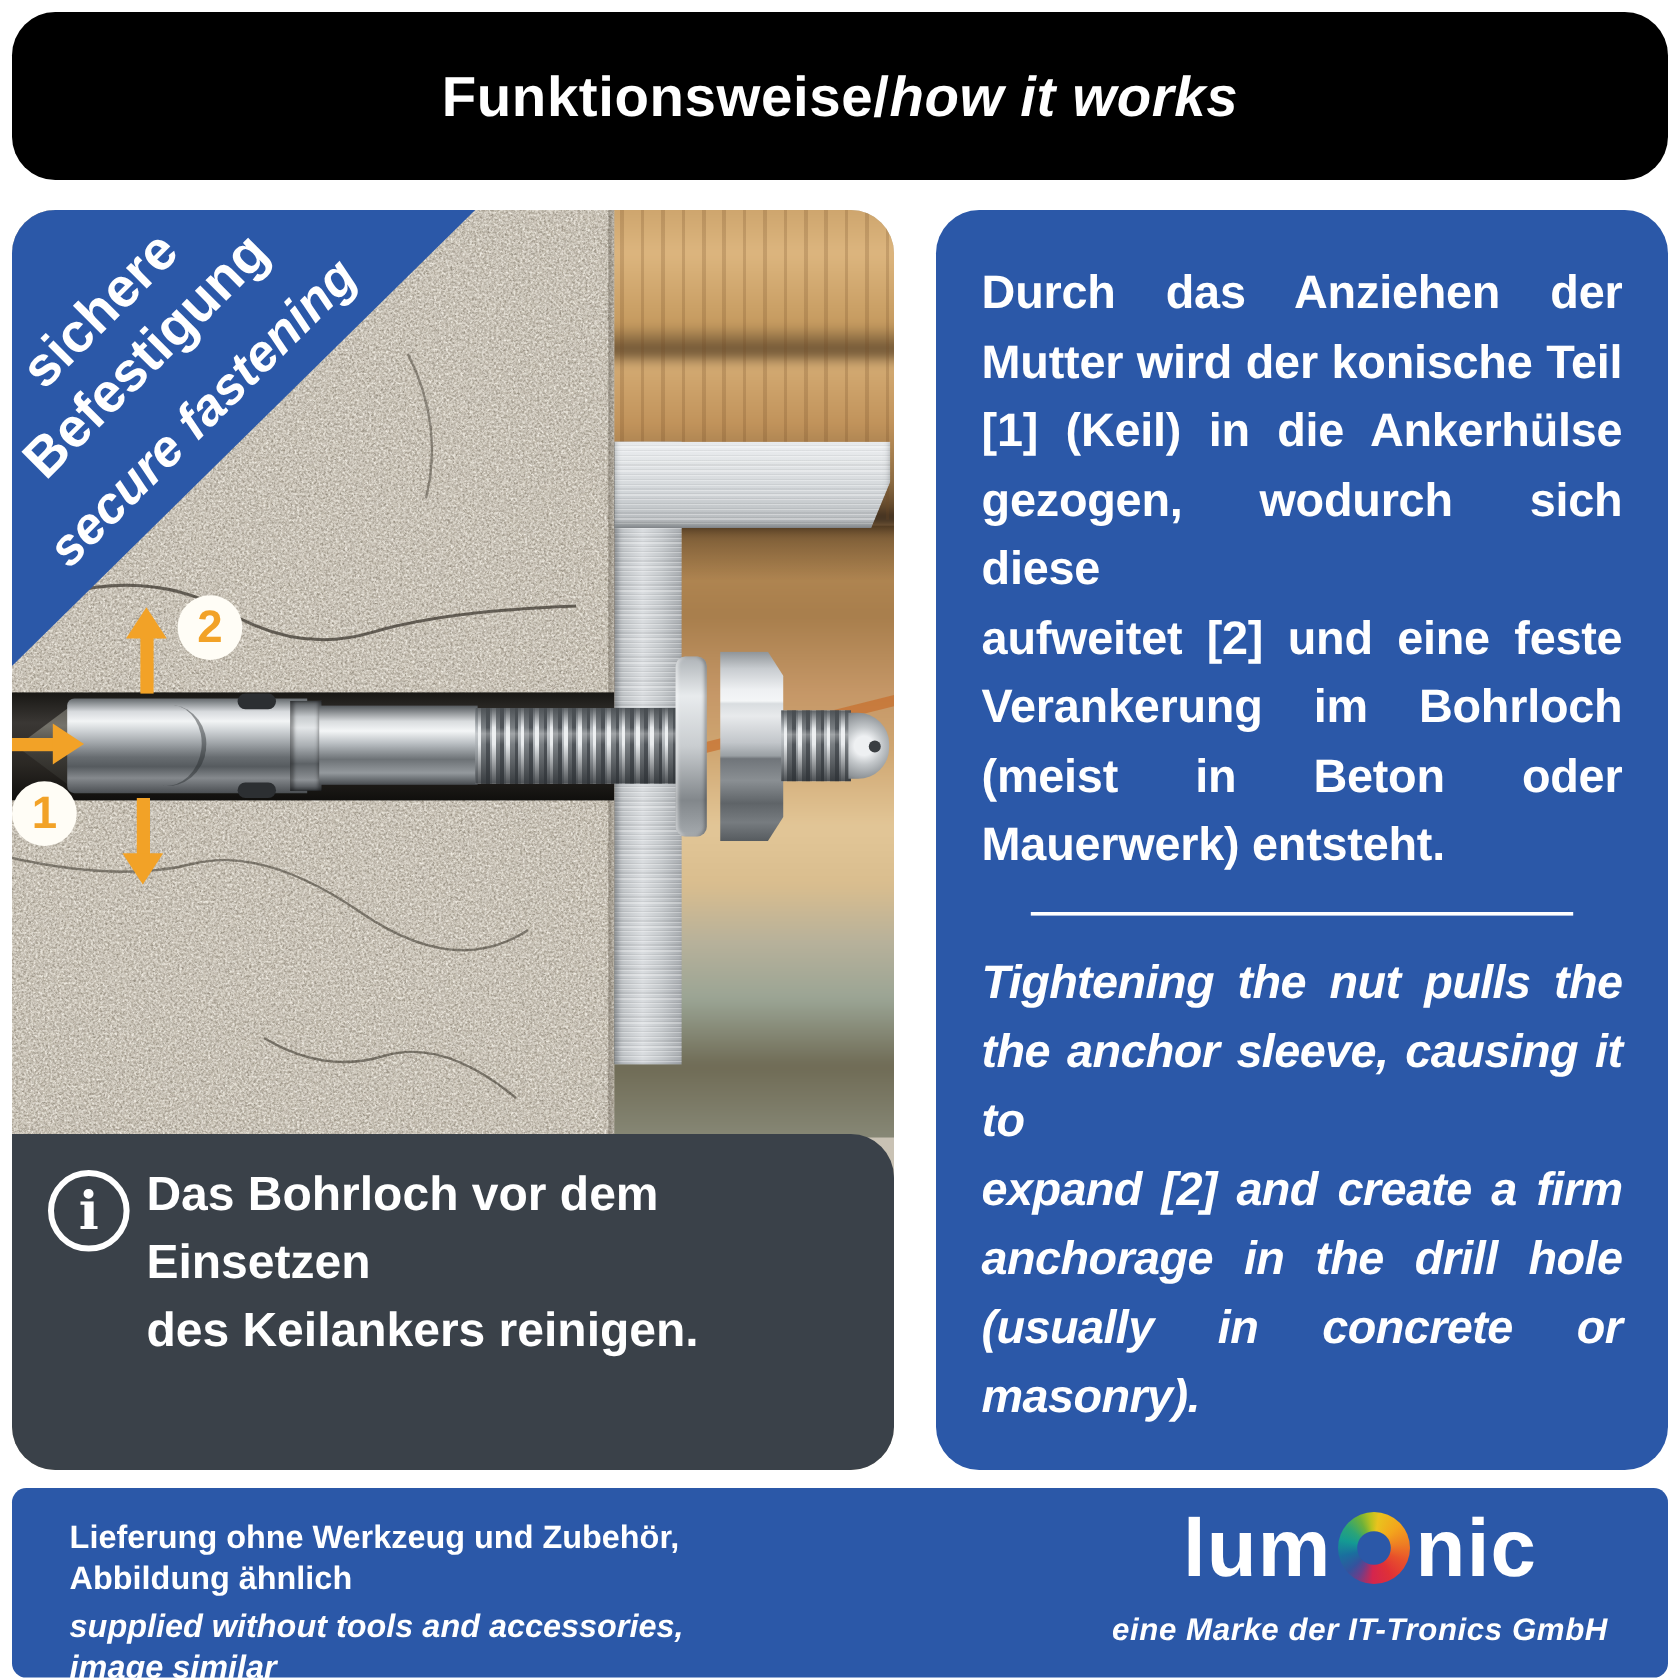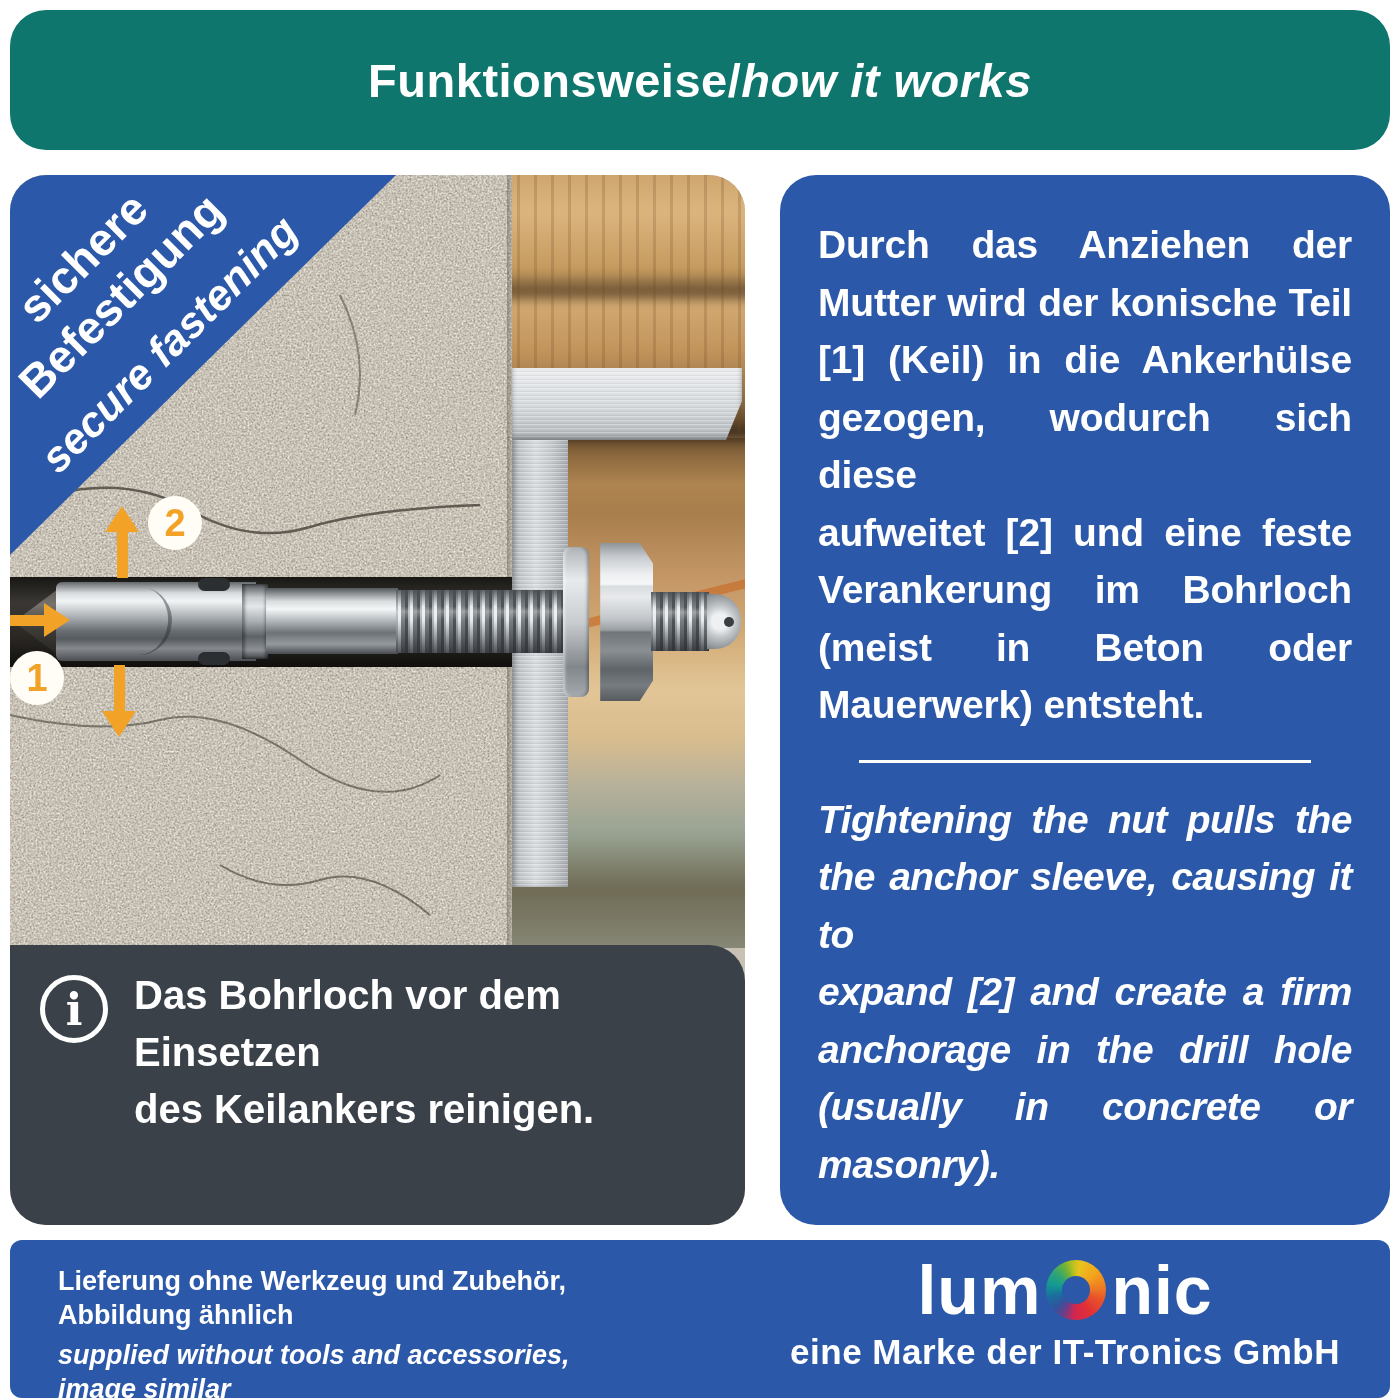--- a/index.html
+++ b/index.html
@@ -2,21 +2,21 @@
 <html><head>
 <meta charset="utf-8">
 <style>
   html,body{margin:0;padding:0;background:#ffffff;}
   body{width:1400px;height:1400px;position:relative;overflow:hidden;
        font-family:"Liberation Sans",sans-serif;-webkit-font-smoothing:antialiased;}
   .page{position:absolute;inset:0;background:#ffffff;}
 
   
   .header{position:absolute;left:10px;top:10px;width:1380px;height:140px;
-          background:#0f766e;border-radius:36px;display:flex;align-items:center;justify-content:center;}
+          background:#000000;border-radius:36px;display:flex;align-items:center;justify-content:center;}
   .header .t{color:#fff;font-size:47px;font-weight:bold;letter-spacing:.5px;}
   .header .t-en{font-style:italic;}
 
   
   .photo{position:absolute;left:10px;top:175px;width:735px;height:1050px;
          border-radius:36px;overflow:hidden;background:#c9c2b4;}
   .concrete{position:absolute;left:0;top:0;width:502px;height:773px;}
   .seam{position:absolute;left:497px;top:0;width:7px;height:773px;
         background:linear-gradient(90deg,rgba(50,42,30,.35),rgba(50,42,30,0));}
   .wood{position:absolute;left:502px;top:0;width:233px;height:773px;overflow:hidden;}
@@ -100,21 +100,21 @@
   .ad-s{left:104px;top:490px;width:11px;height:48px;}
   .ad-h{left:92px;top:536px;border-left:17px solid transparent;border-right:17px solid transparent;border-top:26px solid #f2a227;}
   .ar-s{left:0px;top:440px;width:36px;height:11px;}
   .ar-h{left:34px;top:428px;border-top:17px solid transparent;border-bottom:17px solid transparent;border-left:26px solid #f2a227;}
 
   
   .infobox{position:absolute;left:0;right:0;top:770px;bottom:0;background:#3a4149;border-radius:0 36px 0 0;}
   .info-icon{position:absolute;left:30px;top:30px;width:68px;height:68px;border:5px solid #fff;
     border-radius:50%;box-sizing:border-box;display:flex;align-items:center;justify-content:center;
     color:#fff;font-family:"DejaVu Serif",serif;font-weight:bold;font-size:44px;font-style:normal;}
-  .info-de{position:absolute;left:124px;top:22px;width:615px;color:#fff;
+  .info-de{position:absolute;left:112px;top:22px;width:615px;color:#fff;
     font-size:40px;font-weight:bold;line-height:57px;}
   .info-en{position:absolute;left:112px;top:140px;width:615px;color:#fff;
     font-size:37px;font-weight:600;line-height:54px;letter-spacing:-.3px;}
 
   
   .rpanel{position:absolute;left:780px;top:175px;width:610px;height:1050px;
     background:#2b58a8;border-radius:36px;box-sizing:border-box;padding:41px 38px 0 38px;color:#fff;}
   .jline{font-size:39px;font-weight:bold;line-height:57.5px;
     text-align:justify;text-align-last:justify;letter-spacing:-.2px;}
   .jline:last-child{text-align-last:left;}
@@ -127,21 +127,21 @@
   .ftext{position:absolute;left:48px;top:24px;}
   .f-de{font-size:27px;font-weight:bold;line-height:34px;}
   .f-en{font-size:27px;font-weight:bold;font-style:italic;line-height:34px;margin-top:6px;}
   .logo{position:absolute;right:50px;top:10px;display:flex;flex-direction:column;align-items:center;}
   .logo-row{display:flex;align-items:center;}
   .logo-txt{font-size:68px;font-weight:bold;letter-spacing:1px;line-height:80px;}
   .ring{width:60px;height:60px;border-radius:50%;margin:0 5px;position:relative;
     background:conic-gradient(from 8deg,#e9c31e,#f3a51c 40deg,#ee7d23 75deg,#e8512b 105deg,#e03136 140deg,#d4254e 175deg,#6a3f8a 200deg,#33539e 220deg,#1a6f9e 248deg,#149a93 276deg,#2ba477 300deg,#6db13a 326deg,#b9c21f 345deg,#e9c31e 360deg);}
   .ring:after{content:"";position:absolute;left:50%;top:50%;width:28px;height:28px;margin:-14px 0 0 -14px;
     border-radius:50%;background:#2b58a8;}
-  .logo-cap{font-size:35px;font-weight:bold;letter-spacing:.5px;margin-top:2px;}
+  .logo-cap{font-size:26px;font-weight:bold;letter-spacing:.5px;margin-top:13px;font-style:italic;}
 </style>
 </head>
 <body>
 
 <div class="page">
 
   <div class="header">
     <div class="t"><span>Funktionsweise/</span><span class="t-en">how it works</span></div>
   </div>
 

